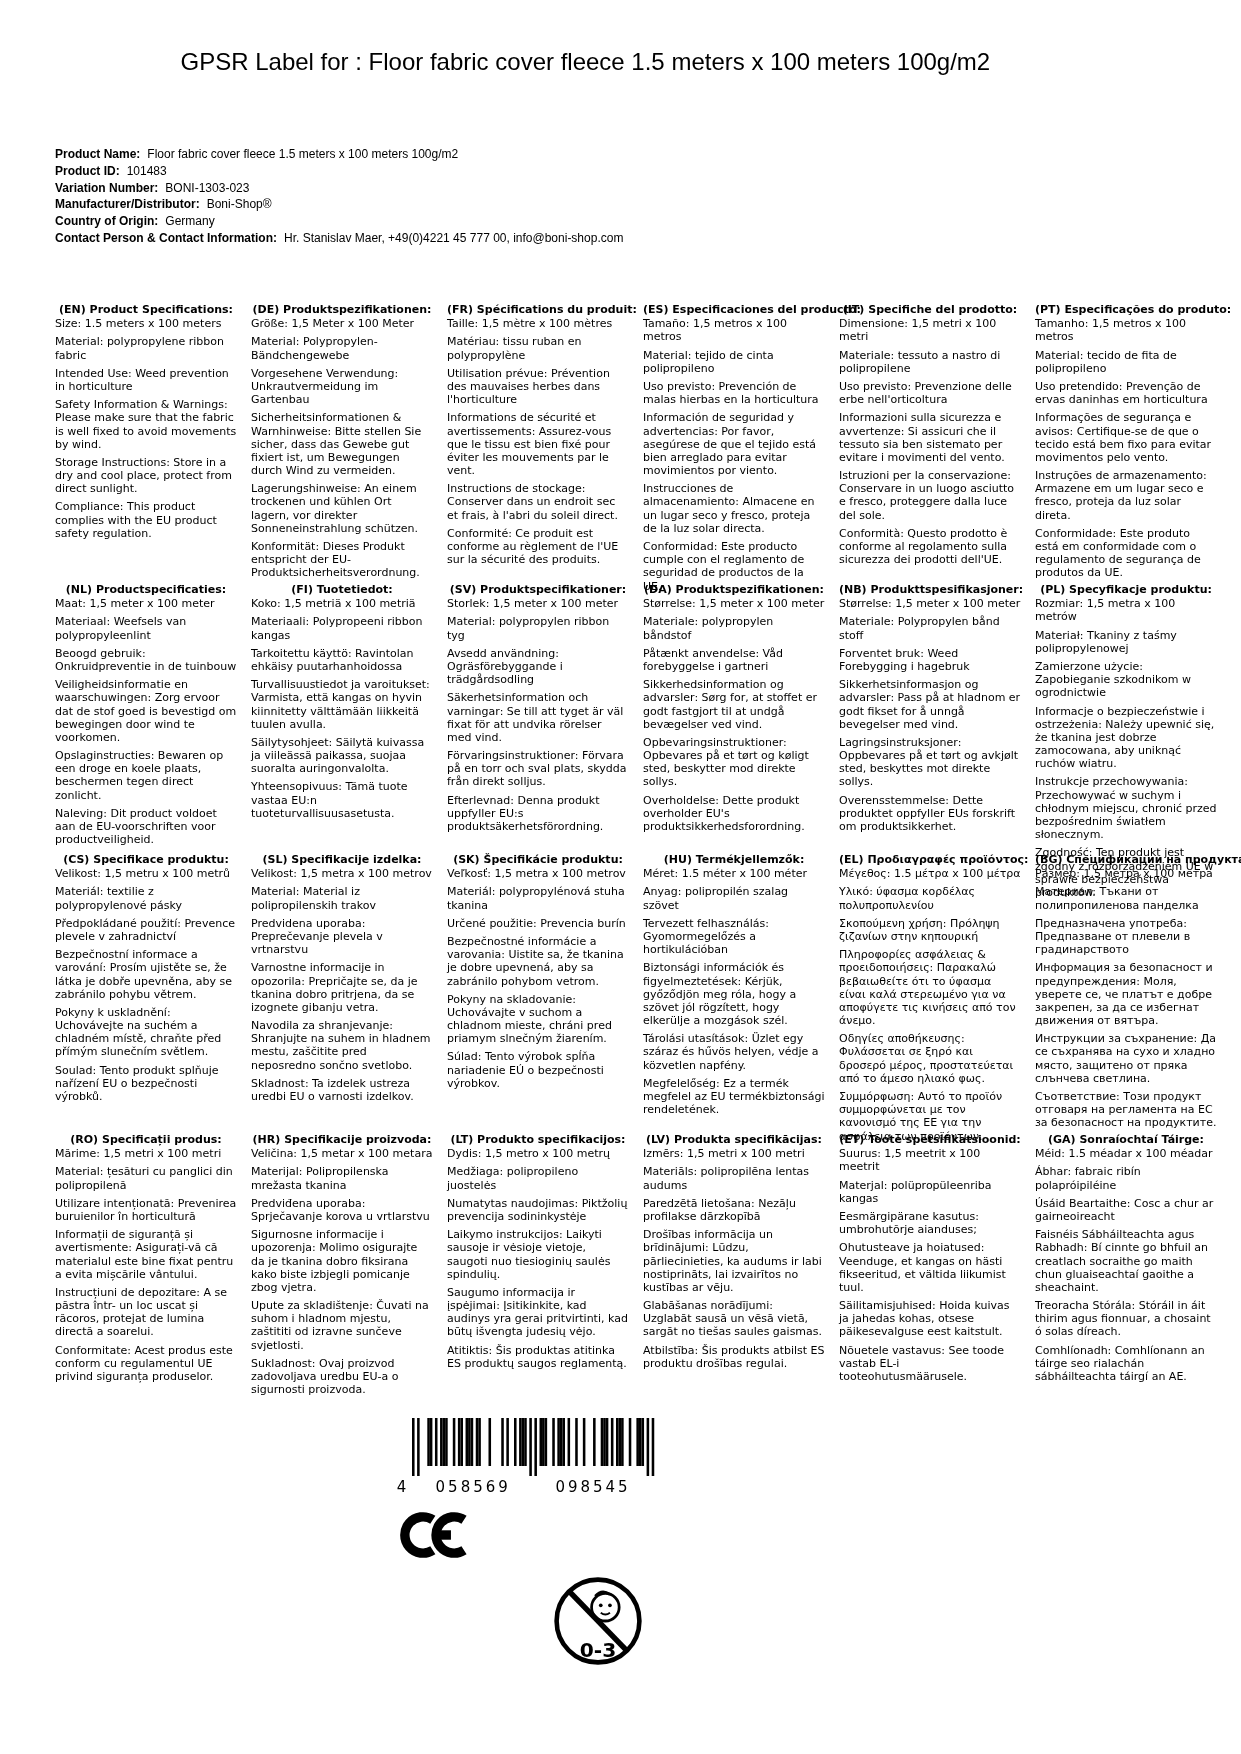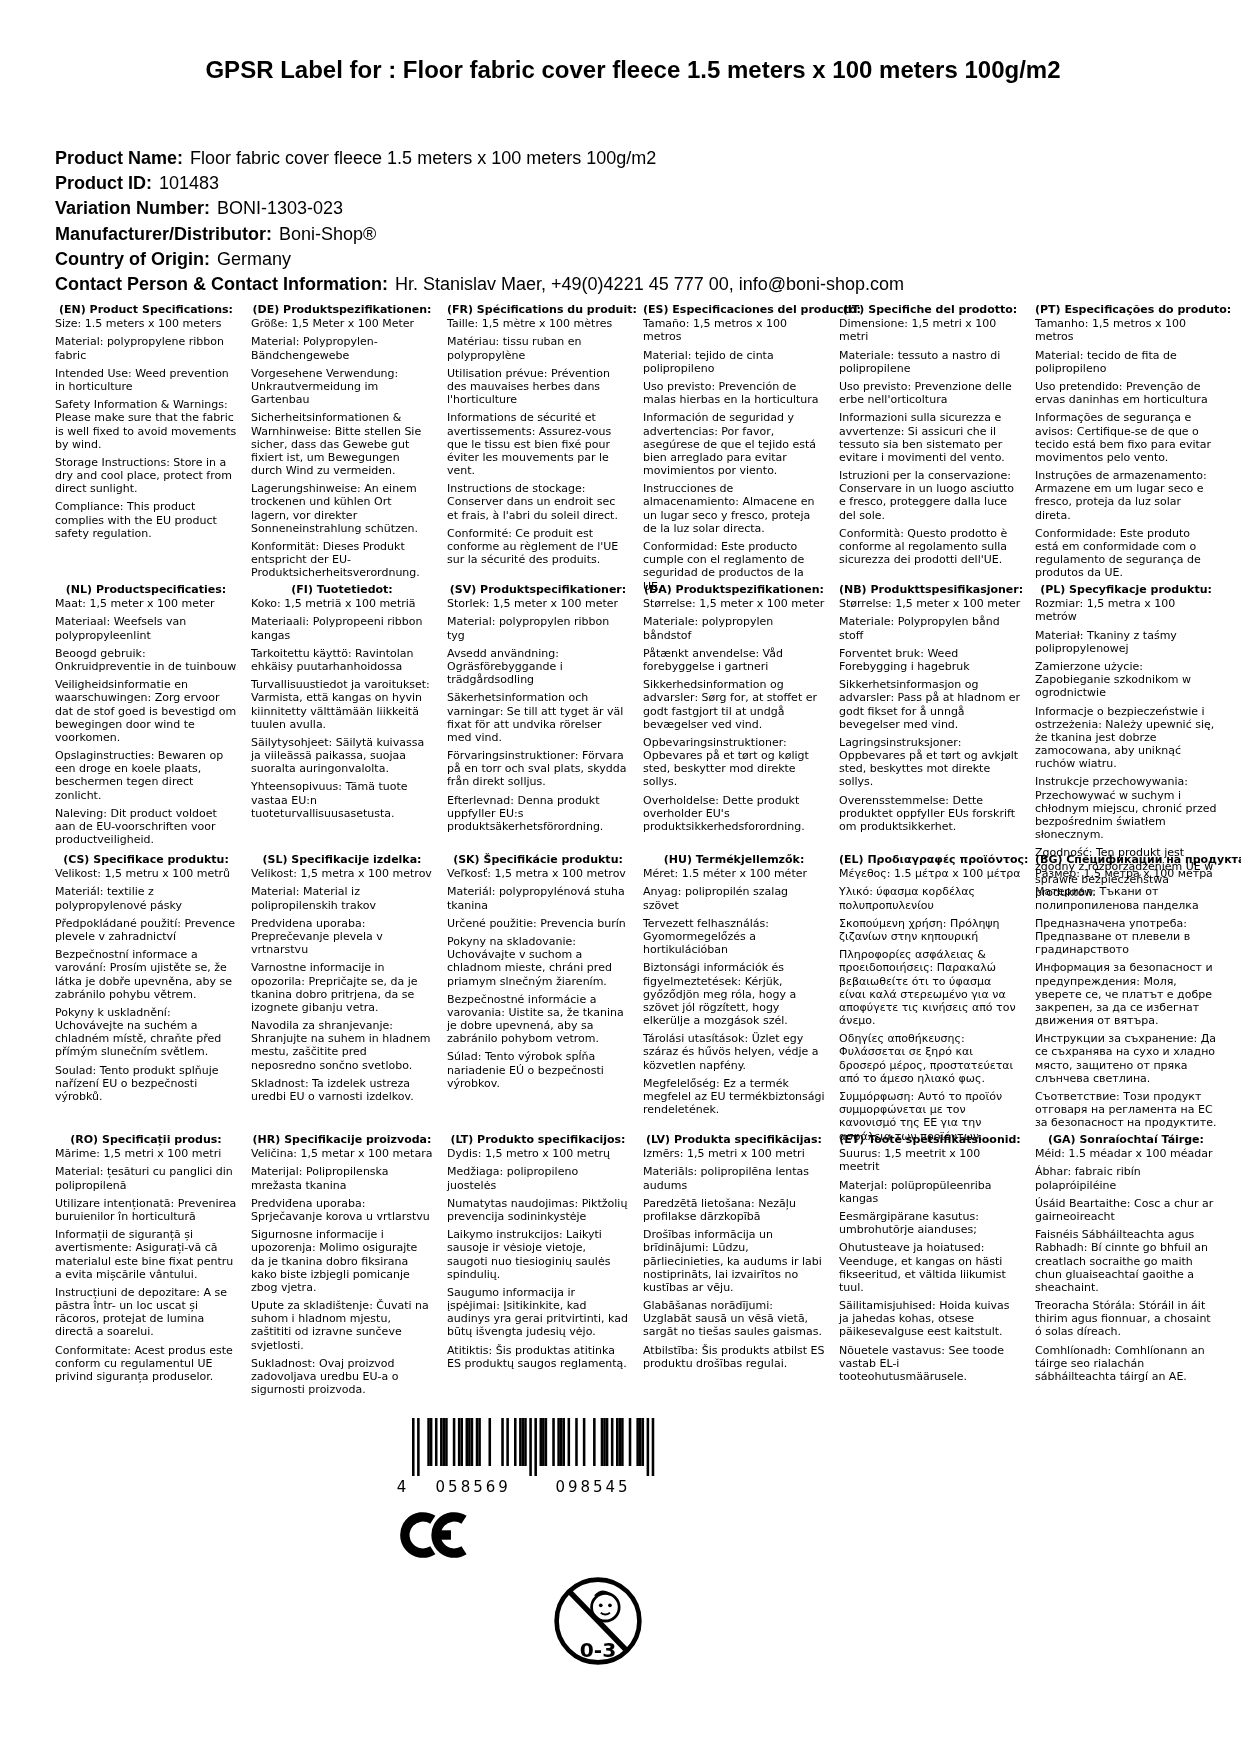--- a/index.html
+++ b/index.html
@@ -1,27 +1,27 @@
 <!DOCTYPE html>
 <html><head>
 <meta charset="utf-8">
 <style>
   html,body { margin:0; padding:0; background:#ffffff; }
   .page {
     position:relative; width:1241px; height:1754px; background:#fff; color:#000;
     font-family:"DejaVu Sans", sans-serif; overflow:hidden;
   }
   .title {
-    position:absolute; top:36px; left:0; right:0; margin:16px auto; width:880px;
-    text-align:right; font-family:"Liberation Sans", sans-serif;
-    font-weight:bold; font-size:24px; line-height:1.5;
+    position:absolute; top:36px; left:0; right:0; margin:8px auto; width:880px;
+    text-align:left; font-family:"Liberation Sans", sans-serif;
+    font-weight:normal; font-size:24px; line-height:1.5;
   }
   .product-info {
     position:absolute; top:146px; left:55px; width:1000px;
-    font-family:"Liberation Sans", sans-serif; font-size:18px; line-height:1.4;
+    font-family:"Liberation Sans", sans-serif; font-size:12px; line-height:1.4;
   }
   .info-row { white-space:nowrap; }
   .info-label { font-weight:bold; margin-right:7px; }
   .lang-grid {
     position:absolute; top:303px; left:55px;
     display:grid; grid-template-columns:repeat(6, 196px);
     grid-template-rows:280px 270px 280px 300px;
     font-size:11px; line-height:1.2;
   }
   .lang-cell { width:182px; overflow:visible; }
@@ -174,22 +174,22 @@
         <p>Predvidena uporaba: Preprečevanje plevela v vrtnarstvu</p>
         <p>Varnostne informacije in opozorila: Prepričajte se, da je tkanina dobro pritrjena, da se izognete gibanju vetra.</p>
         <p>Navodila za shranjevanje: Shranjujte na suhem in hladnem mestu, zaščitite pred neposredno sončno svetlobo.</p>
         <p>Skladnost: Ta izdelek ustreza uredbi EU o varnosti izdelkov.</p>
       </div>
       <div class="lang-cell">
         <div class="lang-heading">(SK) Špecifikácie produktu:</div>
         <p>Veľkosť: 1,5 metra x 100 metrov</p>
         <p>Materiál: polypropylénová stuha tkanina</p>
         <p>Určené použitie: Prevencia burín</p>
+        <p>Bezpečnostné informácie a varovania: Uistite sa, že tkanina je dobre upevnená, aby sa zabránilo pohybom vetrom.</p>
         <p>Pokyny na skladovanie: Uchovávajte v suchom a chladnom mieste, chráni pred priamym slnečným žiarením.</p>
-        <p>Bezpečnostné informácie a varovania: Uistite sa, že tkanina je dobre upevnená, aby sa zabránilo pohybom vetrom.</p>
         <p>Súlad: Tento výrobok spĺňa nariadenie EÚ o bezpečnosti výrobkov.</p>
       </div>
       <div class="lang-cell">
         <div class="lang-heading">(HU) Termékjellemzők:</div>
         <p>Méret: 1.5 méter x 100 méter</p>
         <p>Anyag: polipropilén szalag szövet</p>
         <p>Tervezett felhasználás: Gyomormegelőzés a hortikulációban</p>
         <p>Biztonsági információk és figyelmeztetések: Kérjük, győződjön meg róla, hogy a szövet jól rögzített, hogy elkerülje a mozgások szél.</p>
         <p>Tárolási utasítások: Üzlet egy száraz és hűvös helyen, védje a közvetlen napfény.</p>
         <p>Megfelelőség: Ez a termék megfelel az EU termékbiztonsági rendeletének.</p>

